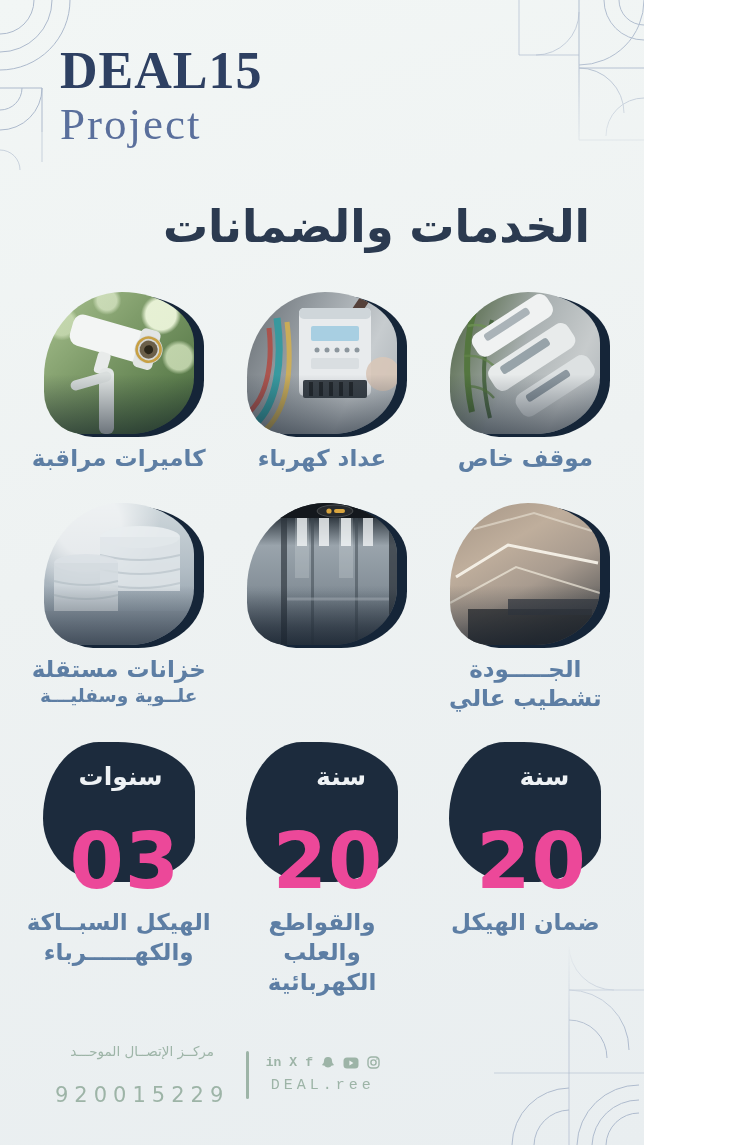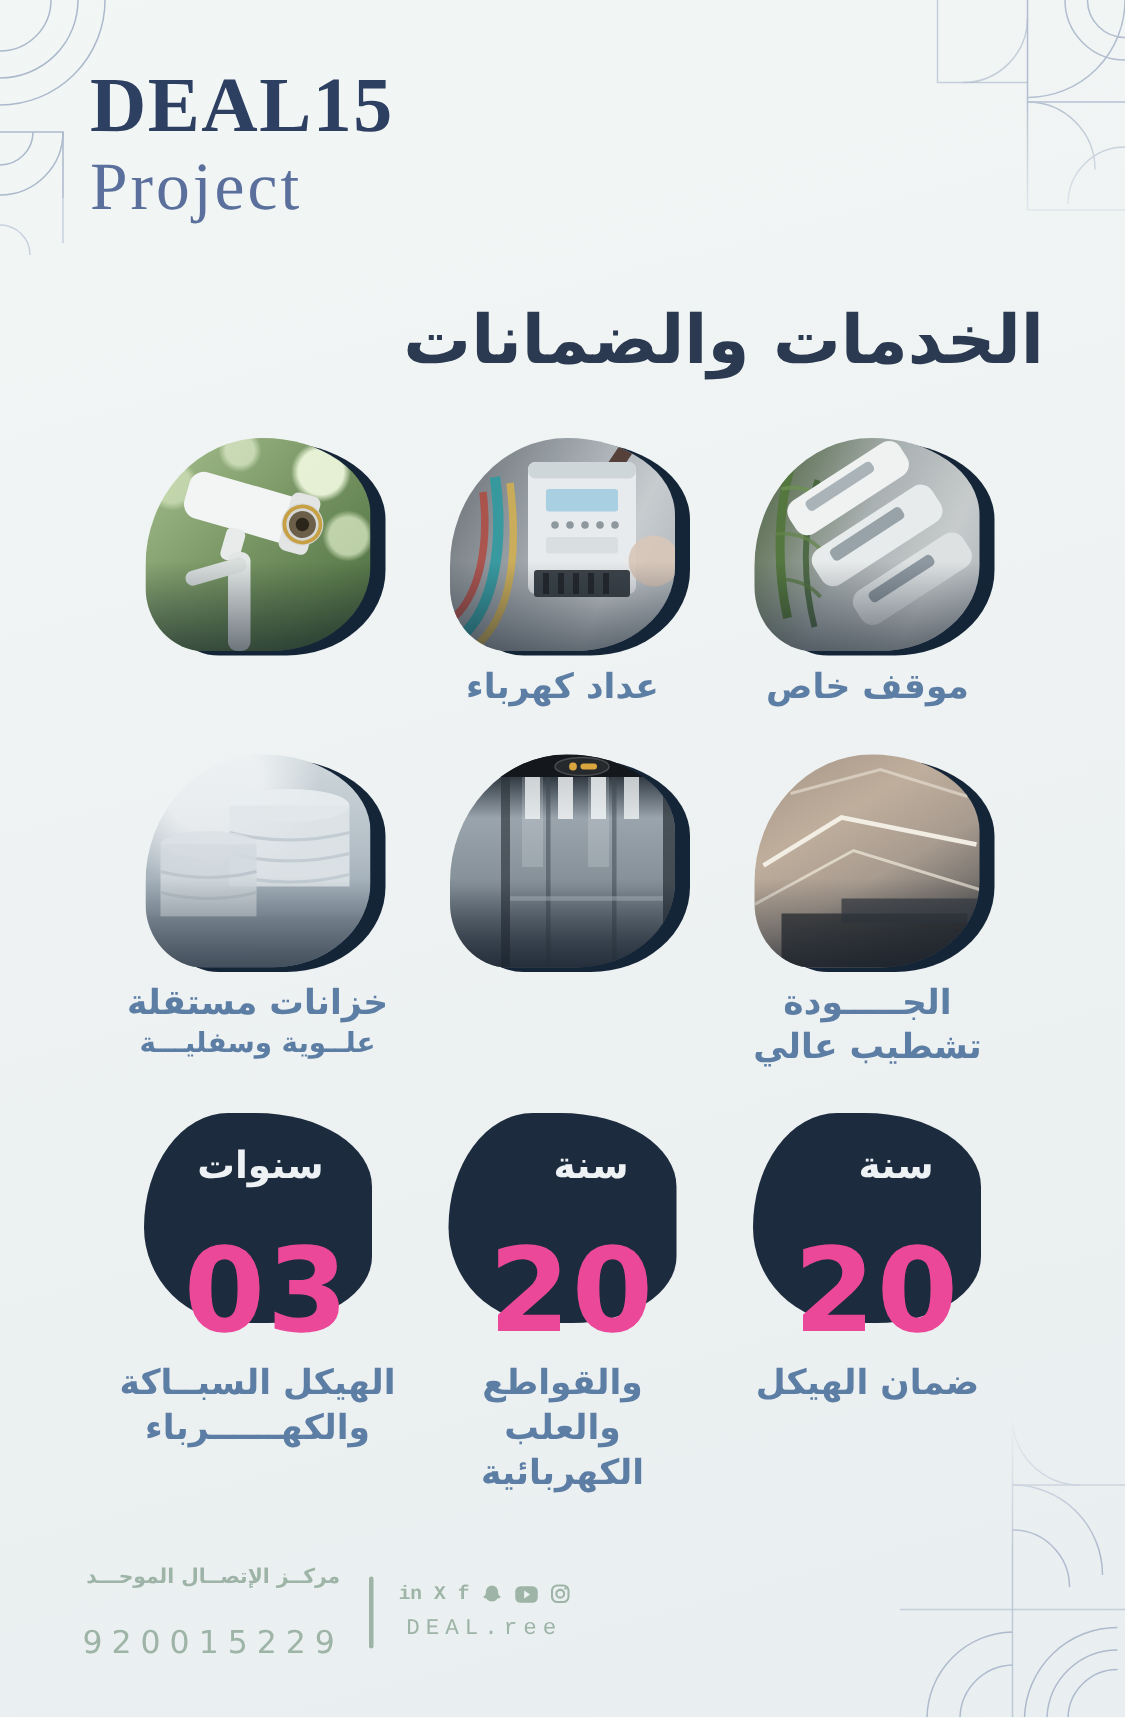--- a/index.html
+++ b/index.html
@@ -1,17 +1,17 @@
 <!DOCTYPE html>
 <html lang="ar"><head>
 <meta charset="utf-8">
 <style>
   html,body{margin:0;padding:0;}
   body{font-family:"DejaVu Sans",sans-serif;}
-  .page{position:relative;width:750px;height:1145px;overflow:hidden;
+  .page{position:relative;width:644px;height:1145px;overflow:hidden;
     background:linear-gradient(165deg,#f2f6f5 0%,#eef2f2 45%,#e9eef0 100%);}
 
   
   .orn{position:absolute;pointer-events:none;}
   .orn svg{display:block;}
   .orn-tl{top:0;left:0;opacity:.55;}
   .orn-tr{top:0;right:0;opacity:.5;
     -webkit-mask-image:linear-gradient(to bottom,#000 35%,transparent 95%);
     mask-image:linear-gradient(to bottom,#000 35%,transparent 95%);}
   .orn-br{bottom:0;right:0;opacity:.5;
@@ -73,21 +73,21 @@
   .gunit{position:absolute;top:20px;right:32px;color:#eef2f5;font-size:25px;font-weight:700;}
   .gnum{position:absolute;left:54%;bottom:-16px;transform:translateX(-50%);
     font-size:78px;font-weight:700;color:#ec4899;line-height:.95;letter-spacing:1px;}
   .glabel{margin-top:26px;font-size:23px;font-weight:700;color:#5d7ea4;line-height:1.3;direction:rtl;}
   .glabel span{display:block;}
 
   
   .footerBar{position:absolute;left:55px;bottom:38px;display:flex;align-items:center;
     gap:17px;color:#9db4a7;}
   .fc-a{text-align:center;}
-  .fc-a .ar{font-size:13.5px;font-weight:700;direction:rtl;}
+  .fc-a .ar{font-size:13.5px;font-weight:400;direction:rtl;}
   .fc-a .phone{font-size:21px;letter-spacing:6px;margin-top:24px;font-weight:500;}
   .fdiv{width:2.5px;height:48px;background:#9db4a7;border-radius:2px;}
   .fc-b{text-align:center;font-family:Liberation Mono, monospace;}
   .icons{display:flex;align-items:center;gap:8px;font-size:13px;font-weight:700;line-height:1;}
   .icons svg{display:block;}
   .site{margin-top:8px;font-size:15px;letter-spacing:4px;font-weight:500;}
 </style>
 </head>
 <body>
 
@@ -214,20 +214,23 @@
               <circle cx="104" cy="48" r="12" fill="none" stroke="#c7a044" stroke-width="2.5"></circle>
               <circle cx="104" cy="48" r="9" fill="#6b5f49"></circle>
               <circle cx="104" cy="48" r="4.5" fill="#2b2619"></circle>
             </g>
             <rect x="52" y="60" width="13" height="22" rx="4" fill="#e8ebea" transform="rotate(16 58 70)"></rect>
             <rect x="55" y="76" width="15" height="66" rx="6" fill="#e2e6e5"></rect>
             <rect x="26" y="84" width="42" height="10" rx="5" fill="#d9dedd" transform="rotate(-16 47 89)"></rect>
           </svg>
         </div>
       </div>
+      <div class="label">
+        <span>كاميرات مراقبة</span>
+      </div>
     </div>
 
     <div class="cell">
       <div class="blob-wrap">
         <div class="blob-shadow"></div>
         <div class="blob photo-ceiling">
           <svg width="150" height="142" viewBox="0 0 150 142">
             <path d="M24,26 L84,10 L142,28" stroke="#efe9dc" stroke-width="2" fill="none" opacity=".55"></path>
             <path d="M6,74 L58,42 L148,60" stroke="#f5f1e8" stroke-width="3" fill="none" opacity=".95"></path>
             <path d="M0,100 L66,64 L150,90" stroke="#efe9dc" stroke-width="2" fill="none" opacity=".7"></path>

